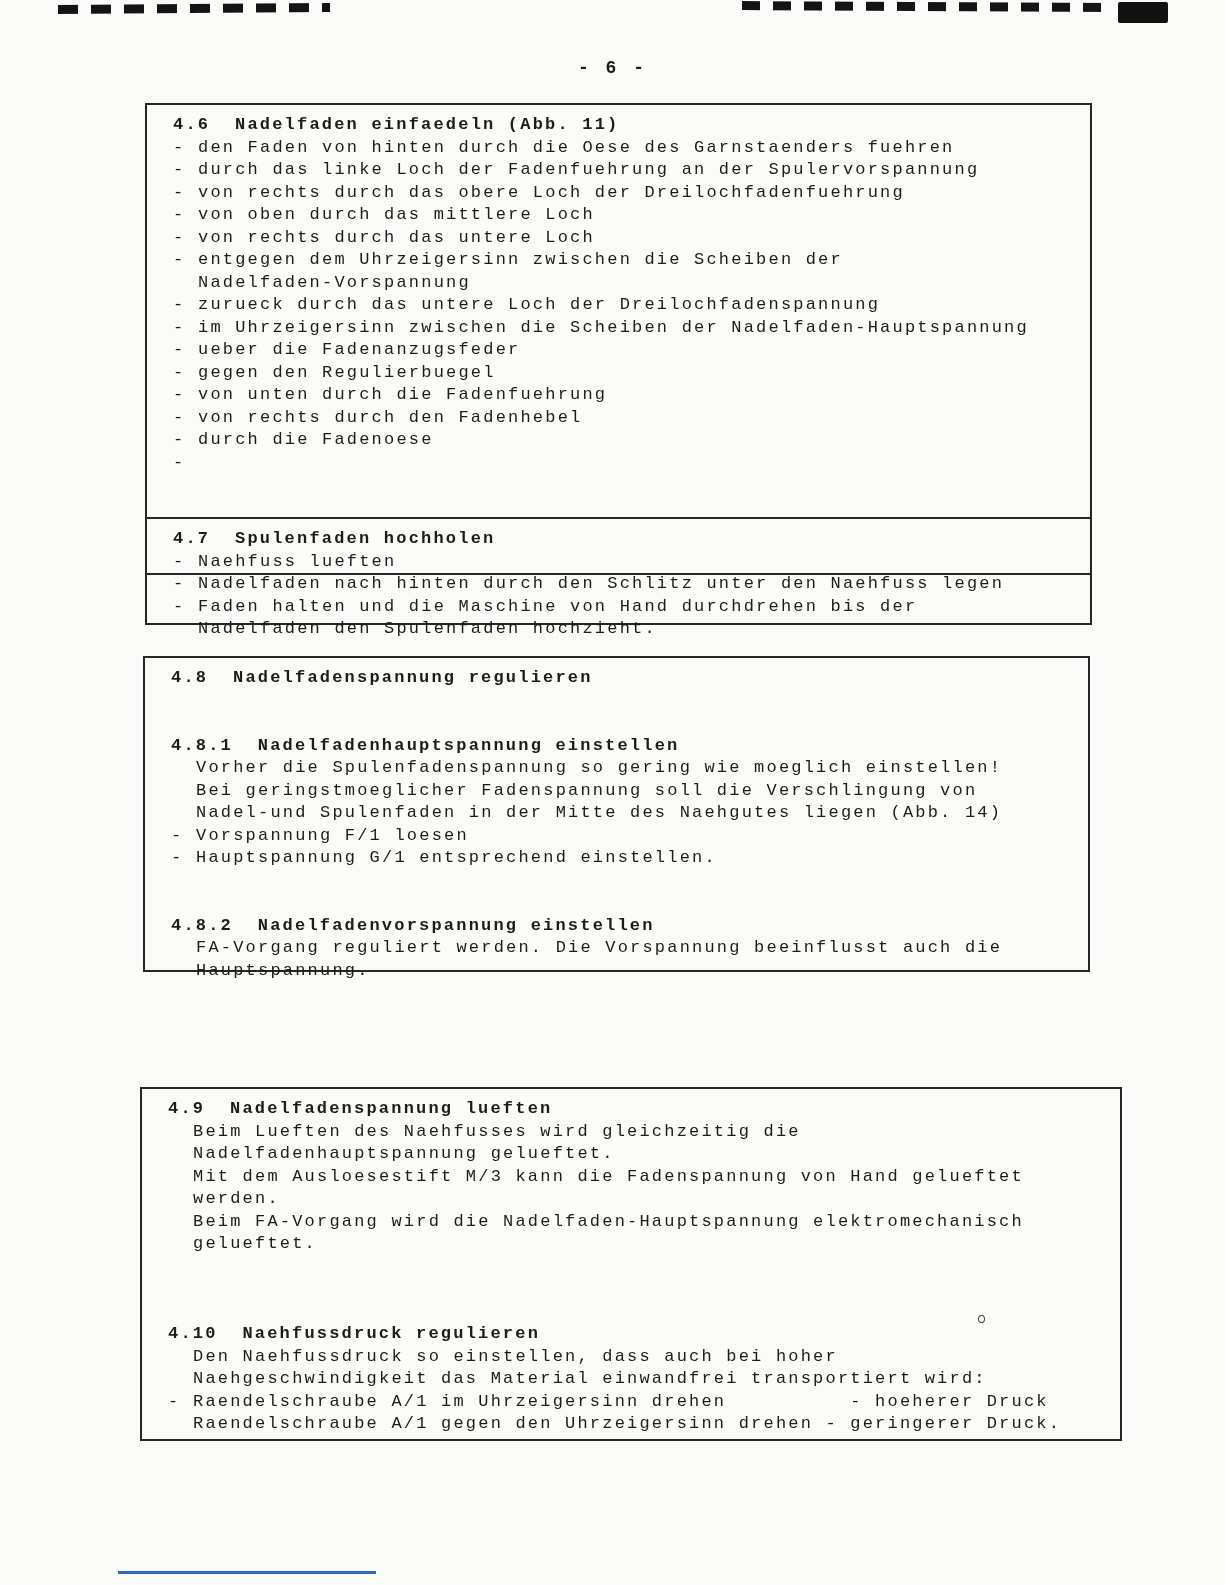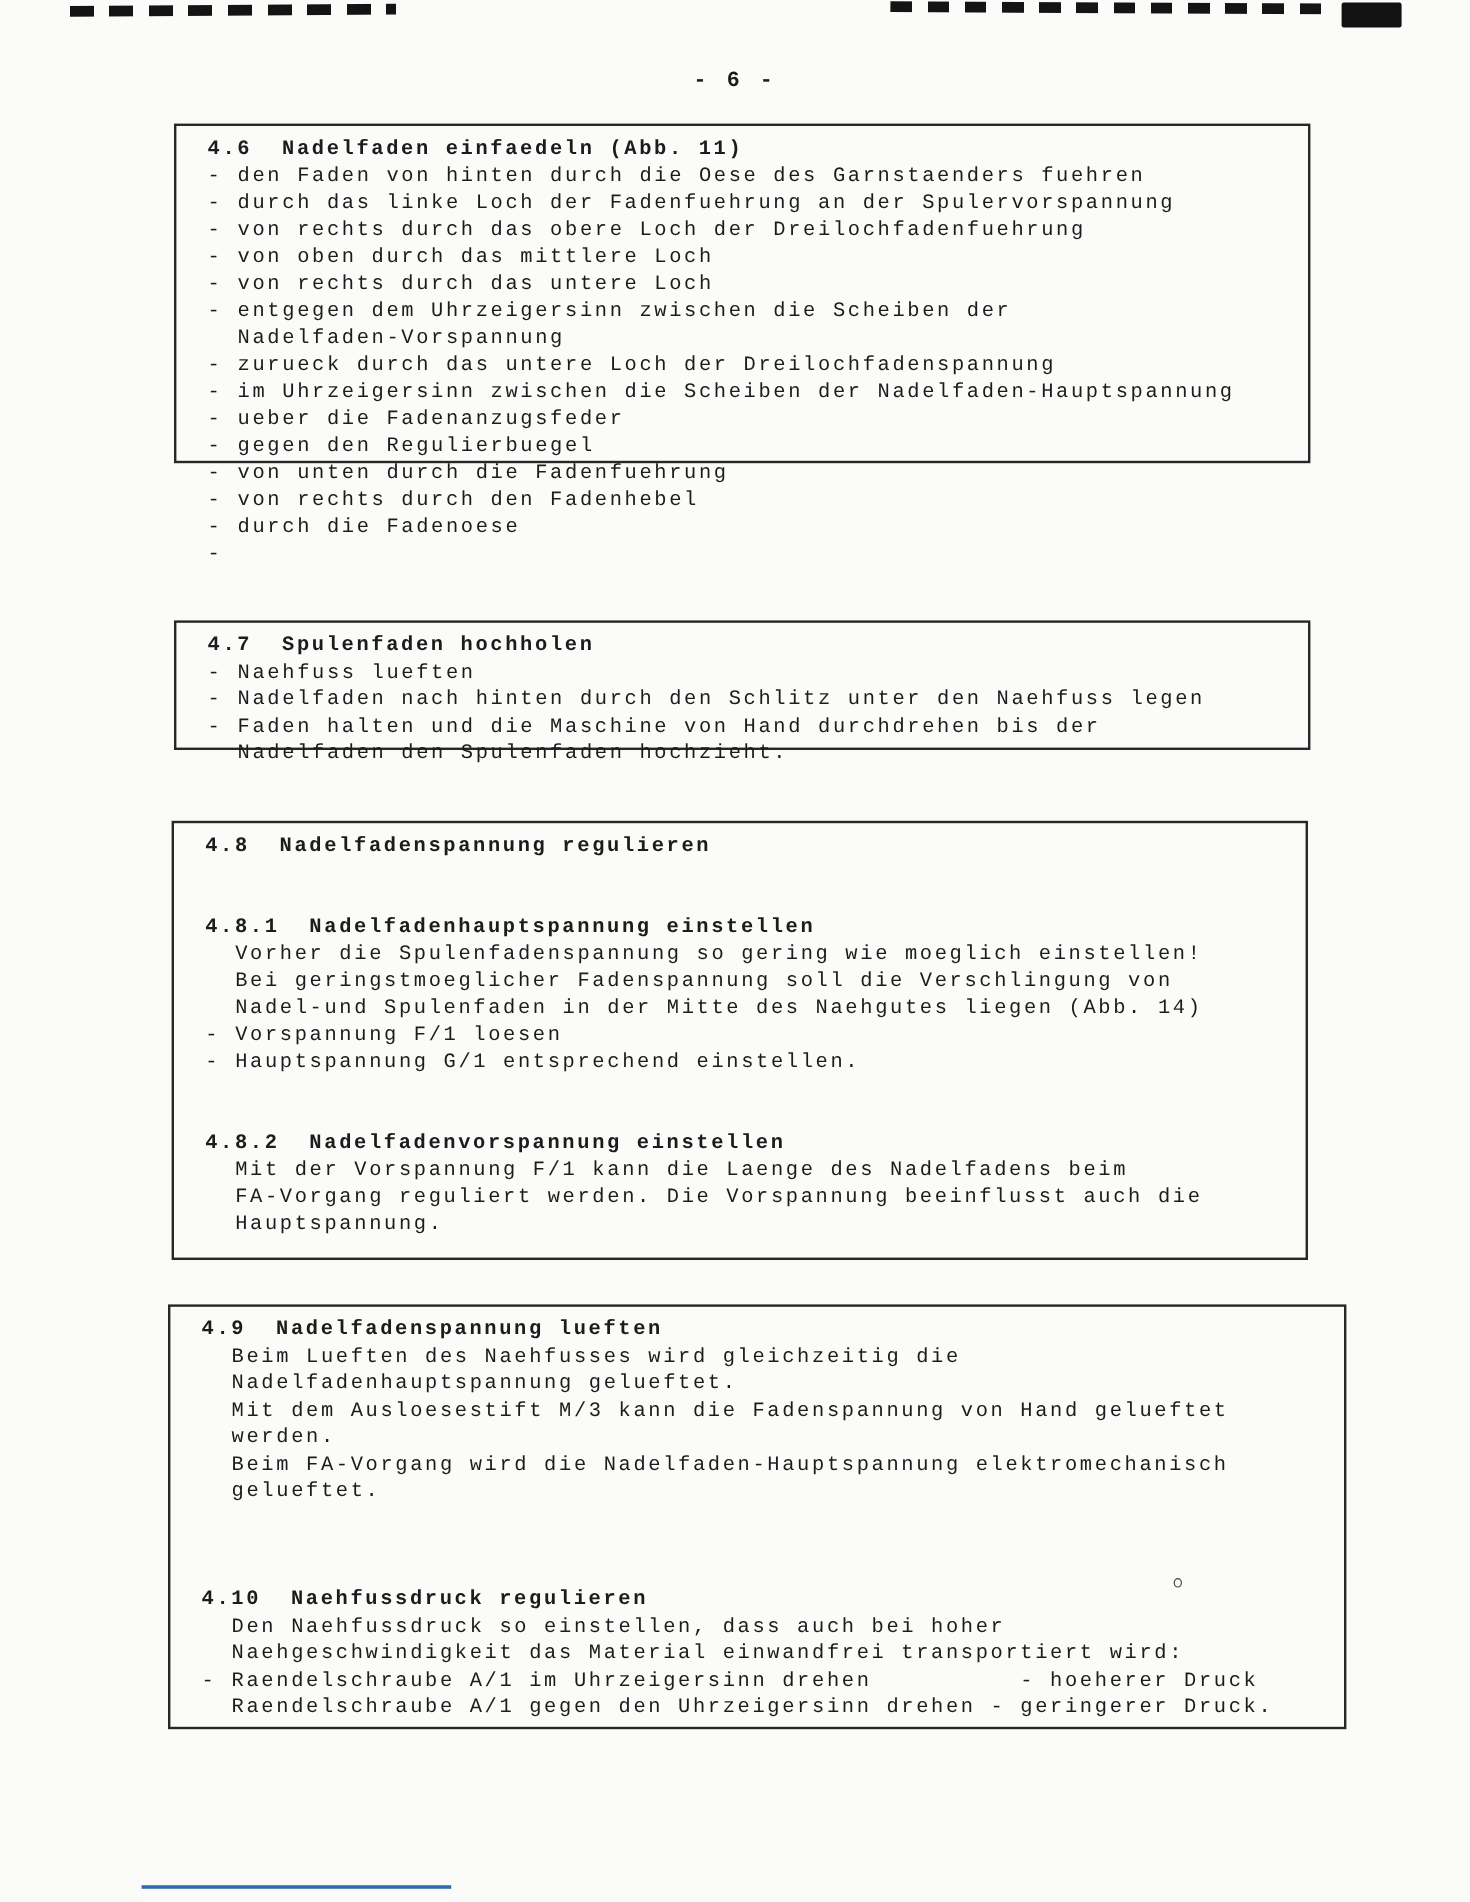--- a/index.html
+++ b/index.html
@@ -20,23 +20,23 @@
     font-weight: bold;
     font-size: 18px;
     letter-spacing: 3px;
   }
   .box {
     position: absolute;
     border: 2px solid #272727;
     padding: 9px 14px 6px 26px;
     background: transparent;
   }
-  .box-1 { left: 145px; top: 103px;  width: 947px; height: 283px; }
+  .box-1 { left: 145px; top: 103px;  width: 947px; height: 472px; }
   .box-2 { left: 145px; top: 517px;  width: 947px; height: 108px; }
-  .box-3 { left: 143px; top: 684px;  width: 947px; height: 366px; }
+  .box-3 { left: 143px; top: 656px;  width: 947px; height: 316px; }
   .box-4 { left: 140px; top: 1087px; width: 982px; height: 354px; }
   .line {
     display: flex;
     white-space: pre;
     font-size: 17px;
     letter-spacing: 2.2px;
     line-height: 22.5px;
     height: 22.5px;
   }
   .line .marker { width: 25px; flex: none; }
@@ -108,21 +108,20 @@
     <div class="line blank"></div>
     <div class="line heading">4.8.1  Nadelfadenhauptspannung einstellen</div>
     <div class="line para"><span class="marker"></span><span class="text">Vorher die Spulenfadenspannung so gering wie moeglich einstellen!</span></div>
     <div class="line para"><span class="marker"></span><span class="text">Bei geringstmoeglicher Fadenspannung soll die Verschlingung von</span></div>
     <div class="line para"><span class="marker"></span><span class="text">Nadel-und Spulenfaden in der Mitte des Naehgutes liegen (Abb. 14)</span></div>
     <div class="line bullet"><span class="marker">-</span><span class="text">Vorspannung F/1 loesen</span></div>
     <div class="line bullet"><span class="marker">-</span><span class="text">Hauptspannung G/1 entsprechend einstellen.</span></div>
     <div class="line blank"></div>
     <div class="line blank"></div>
     <div class="line heading">4.8.2  Nadelfadenvorspannung einstellen</div>
-    <div class="line para"><span class="marker"></span><span class="text">Mit der Vorspannung F/1 kann die Laenge des Nadelfadens beim</span></div>
     <div class="line para"><span class="marker"></span><span class="text">FA-Vorgang reguliert werden. Die Vorspannung beeinflusst auch die</span></div>
     <div class="line para"><span class="marker"></span><span class="text">Hauptspannung.</span></div>
   </div>
 <div class="box box-4">
     <div class="line heading">4.9  Nadelfadenspannung lueften</div>
     <div class="line para"><span class="marker"></span><span class="text">Beim Lueften des Naehfusses wird gleichzeitig die</span></div>
     <div class="line para"><span class="marker"></span><span class="text">Nadelfadenhauptspannung gelueftet.</span></div>
     <div class="line para"><span class="marker"></span><span class="text">Mit dem Ausloesestift M/3 kann die Fadenspannung von Hand gelueftet</span></div>
     <div class="line para"><span class="marker"></span><span class="text">werden.</span></div>
     <div class="line para"><span class="marker"></span><span class="text">Beim FA-Vorgang wird die Nadelfaden-Hauptspannung elektromechanisch</span></div>

